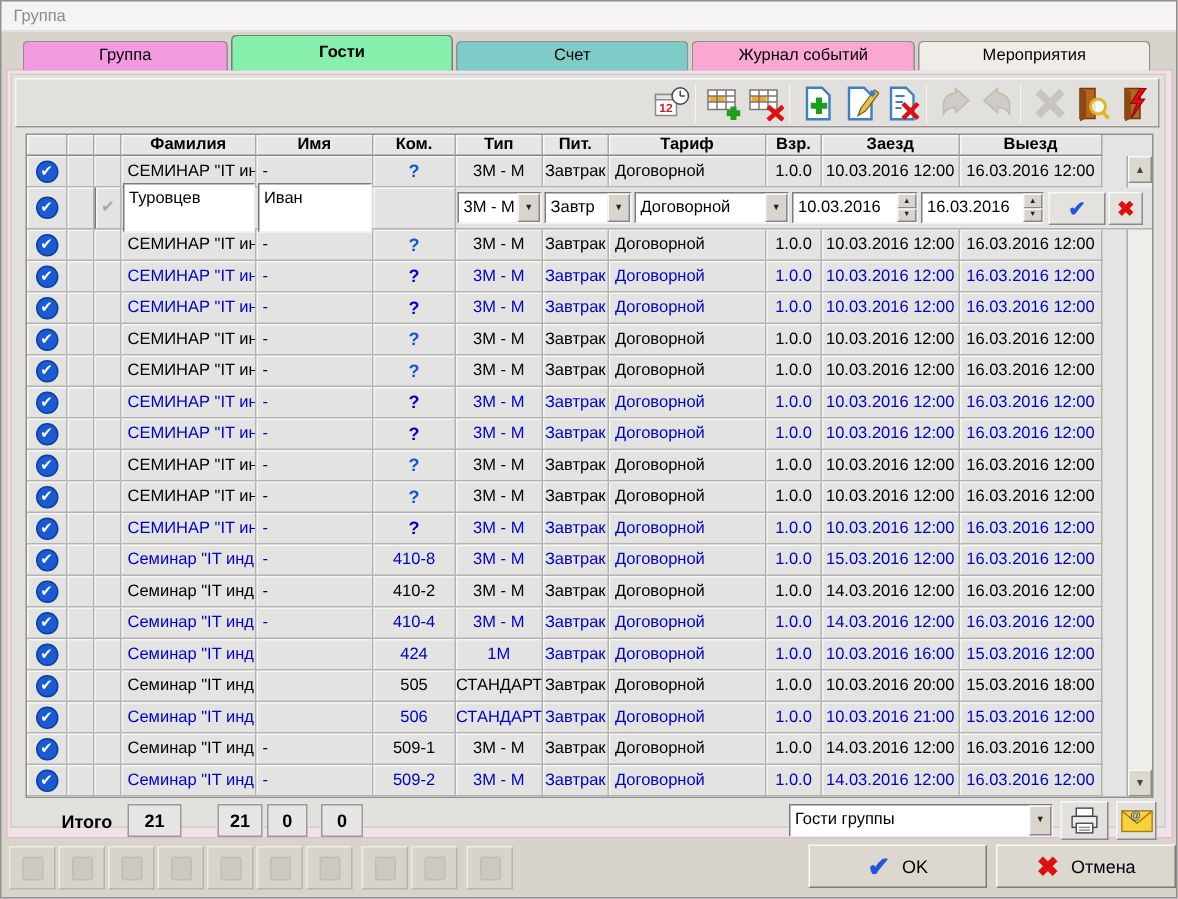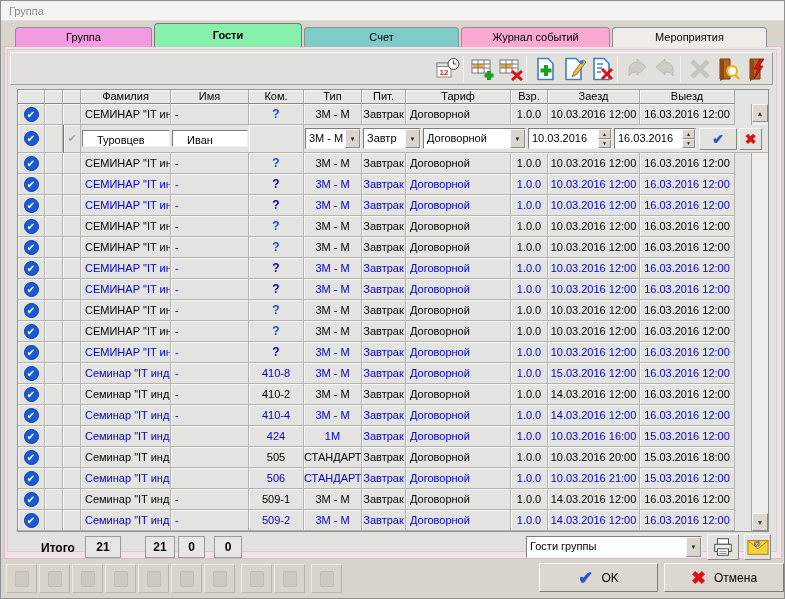--- a/index.html
+++ b/index.html
@@ -21,38 +21,38 @@
   .toolbar{position:absolute;left:2px;top:2px;width:763px;height:33px;background:#E1E0DD;
            border:1px solid;border-color:#f8f8f8 #9a9a9a #9a9a9a #f8f8f8;
            display:flex;align-items:center;justify-content:flex-end;padding-right:4px;}
   .tbtn{width:28px;height:28px;display:flex;align-items:center;justify-content:flex-end;background:transparent;border:none;padding:0;}
   .tsep{width:1px;height:26px;background:#c2c1be;border-right:1px solid #f4f4f2;margin:0 3px;}
   
   .tablewrap{position:absolute;left:9px;top:39px;width:752px;height:443px;background:#E4E4E4;
              border:1px solid #909090;}
   .thead,.trow{display:flex;}
   .thead{height:14px;}
-  .hc{height:14px;font-weight:normal;text-align:center;font-size:11px;line-height:13px;background:#E6E6E5;
+  .hc{height:14px;font-weight:bold;text-align:center;font-size:11px;line-height:13px;background:#E6E6E5;
       border-right:1px solid #a8a8a8;border-bottom:1px solid #888;box-shadow:inset 1px 1px 0 #fafafa;overflow:hidden;}
   .trow{height:21px;}
   .tc{height:21px;line-height:20px;background:#E3E3E2;border-right:1px solid #b3b3b1;border-bottom:1px solid #b3b3b1;
       box-shadow:inset 1px 1px 0 #f6f6f4;text-align:center;white-space:nowrap;overflow:hidden;font-size:11px;}
   .tc.left{text-align:left;padding-left:4px;}
   .trow.blue .tc{color:#0000C8;}
   .qmark{font-weight:bold;color:#1550D8;font-size:12px;}
   .chk{display:inline-block;width:15px;height:15px;margin-top:3px;border-radius:50%;background:#1A5AD2;
        border:1px solid #0E3E9E;color:#fff;font-size:10px;line-height:14px;text-align:center;}
   .c-sel{width:27px}.c-m1{width:18px}.c-m2{width:18px}.c-fam{width:90px}.c-nm{width:78px}.c-room{width:55px}
   .c-typ{width:58px}.c-meal{width:44px}.c-tar{width:105px}.c-ad{width:37px}.c-arr{width:92px}.c-dep{width:95px}
   
   .trow.edit{height:28px;width:750px;position:relative;z-index:3;background:#E3E3E2;border-bottom:1px solid #b3b3b1;
              align-items:center;}
   .trow.edit .tc{height:28px;line-height:27px;}
-  .ein{height:17px;background:#fff;border:1px solid;border-color:#7c7c7c #f2f2f2 #f2f2f2 #7c7c7c;
-       line-height:19px;padding-left:14px;white-space:nowrap;overflow:hidden;}
+  .ein{height:33px;background:#fff;border:1px solid;border-color:#7c7c7c #f2f2f2 #f2f2f2 #7c7c7c;
+       line-height:19px;padding-left:3px;white-space:nowrap;overflow:hidden;}
   .combo{height:21px;display:flex;background:#fff;border:1px solid;border-color:#7c7c7c #f2f2f2 #f2f2f2 #7c7c7c;}
   .combo .cv{flex:1;line-height:19px;padding-left:3px;white-space:nowrap;overflow:hidden;}
   .combo .cb,.spin .sb{width:15px;background:#D9D5CD;border:1px solid;border-color:#f8f8f8 #8a8a8a #8a8a8a #f8f8f8;
        display:flex;align-items:center;justify-content:center;font-size:6px;color:#222;padding:0;}
   .spin{height:21px;display:flex;background:#fff;border:1px solid;border-color:#7c7c7c #f2f2f2 #f2f2f2 #7c7c7c;}
   .spin .sv{flex:1;line-height:19px;padding-left:3px;white-space:nowrap;overflow:hidden;}
   .spin .sarr{width:13px;display:flex;flex-direction:column;}
   .spin .sarr button{flex:1;font-size:5px;line-height:4px;background:#D9D5CD;border:1px solid;
        border-color:#f8f8f8 #8a8a8a #8a8a8a #f8f8f8;padding:0;color:#222;}
   .ebtn{height:22px;background:#E4E2DE;border:1px solid;border-color:#f8f8f8 #8a8a8a #8a8a8a #f8f8f8;

